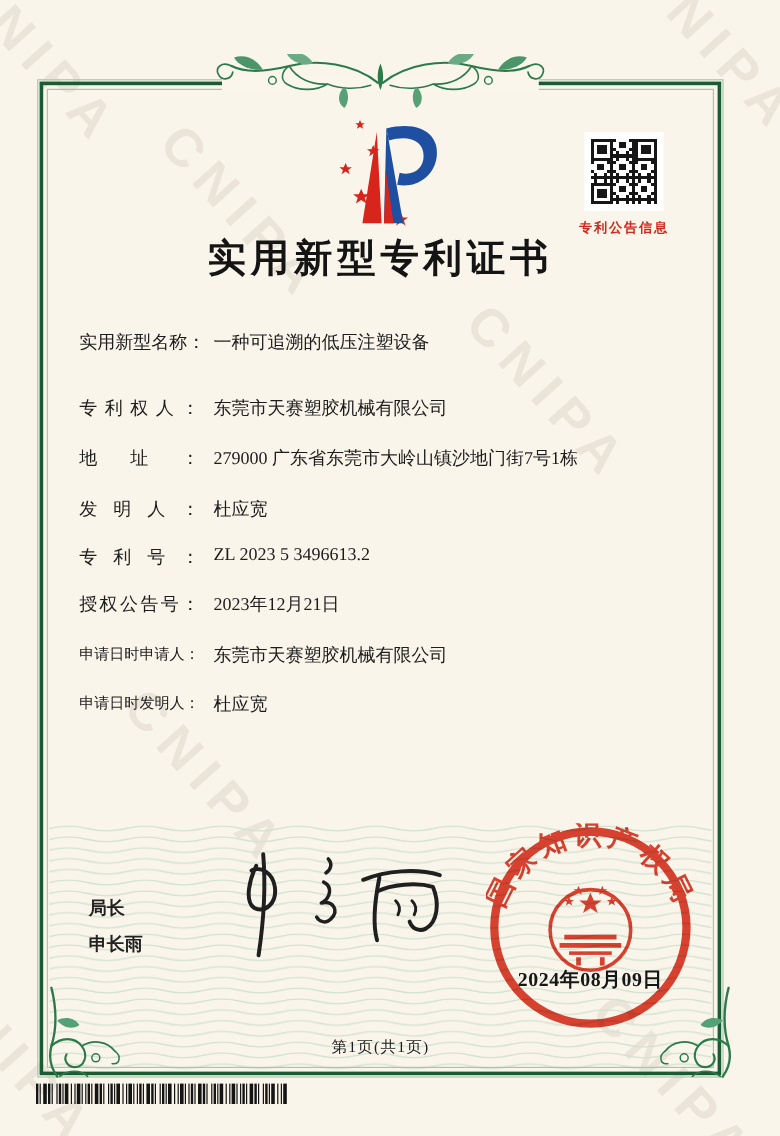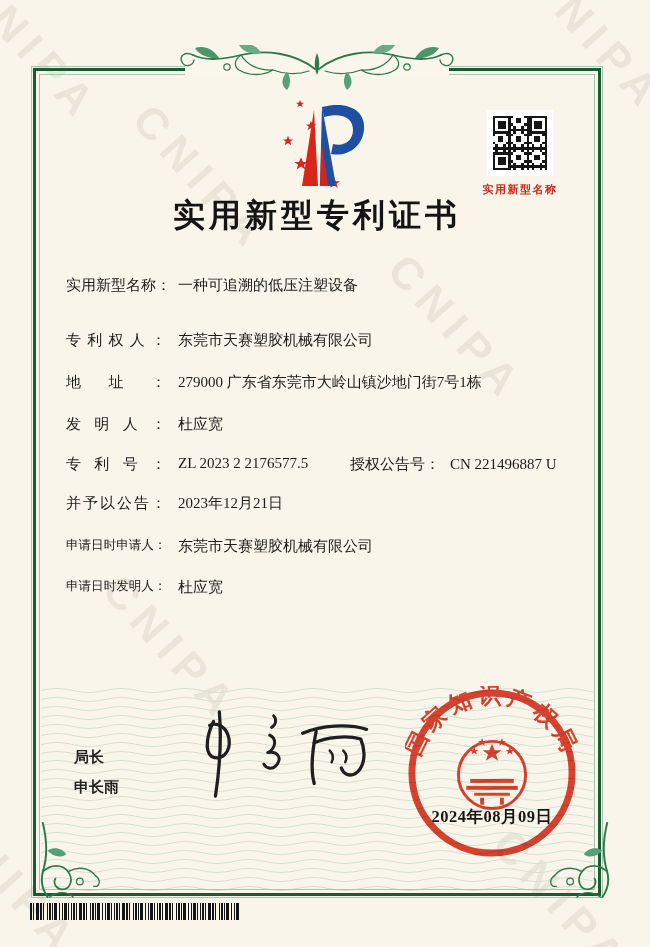--- a/index.html
+++ b/index.html
@@ -288,42 +288,41 @@
         <rect x="5.22" y="5.22" width="13.04" height="13.04" fill="#ffffff"></rect>
         <rect x="7.83" y="7.83" width="7.83" height="7.83" fill="#161616"></rect>
         <rect x="39.13" y="2.61" width="18.26" height="18.26" fill="#161616"></rect>
         <rect x="41.74" y="5.22" width="13.04" height="13.04" fill="#ffffff"></rect>
         <rect x="44.35" y="7.83" width="7.83" height="7.83" fill="#161616"></rect>
         <rect x="2.61" y="39.13" width="18.26" height="18.26" fill="#161616"></rect>
         <rect x="5.22" y="41.74" width="13.04" height="13.04" fill="#ffffff"></rect>
         <rect x="7.83" y="44.35" width="7.83" height="7.83" fill="#161616"></rect>
       </svg>
   </div>
-  <div class="qrlabel">实用新型名称</div>
+  <div class="qrlabel">专利公告信息</div>
 
   <div class="title">实用新型专利证书</div>
 
   <div class="row" style="top:276px">
     <span class="flabel">实用新型名称：</span><span class="fval">一种可追溯的低压注塑设备</span>
   </div>
   <div class="row" style="top:331px">
     <span class="flabel">专利权人：</span><span class="fval">东莞市天赛塑胶机械有限公司</span>
   </div>
   <div class="row" style="top:373px">
     <span class="flabel">地址：</span><span class="fval">279000 广东省东莞市大岭山镇沙地门街7号1栋</span>
   </div>
   <div class="row" style="top:415px">
     <span class="flabel">发明人：</span><span class="fval">杜应宽</span>
   </div>
   <div class="row" style="top:455px">
-    <span class="flabel">专利号：</span><span class="fval">ZL 2023 2 2176577.5</span>
-    <span class="rpair"><span class="rlabel">授权公告号：</span><span>CN 221496887 U</span></span>
+    <span class="flabel">专利号：</span><span class="fval">ZL 2023 5 3496613.2</span>
   </div>
   <div class="row" style="top:494px">
-    <span class="flabel">并予以公告：</span><span class="fval">2023年12月21日</span>
+    <span class="flabel">授权公告号：</span><span class="fval">2023年12月21日</span>
   </div>
   <div class="row" style="top:537px">
     <span class="flabel wide">申请日时申请人：</span><span class="fval">东莞市天赛塑胶机械有限公司</span>
   </div>
   <div class="row" style="top:578px">
     <span class="flabel wide">申请日时发明人：</span><span class="fval">杜应宽</span>
   </div>
 
 
   <div class="signer-title">局长</div>
@@ -360,20 +359,21 @@
       <use href="#star" transform="translate(106,66) scale(0.42)"></use>
       <rect x="66" y="94" width="44" height="4"></rect>
       <rect x="62" y="101" width="52" height="4"></rect>
       <rect x="70" y="108" width="36" height="3"></rect>
       <rect x="76" y="113" width="4" height="7"></rect>
       <rect x="96" y="113" width="4" height="7"></rect>
     </g>
   </svg>
   <div class="sealdate">2024年08月09日</div>
 
+  <div class="footer">第1页(共1页)</div>
 
   <div class="barcode">
       <span style="width:2px;background:#141414;"></span>
       <span style="width:1px;"></span>
       <span style="width:1px;background:#141414;"></span>
       <span style="width:2px;"></span>
       <span style="width:3px;background:#141414;"></span>
       <span style="width:1px;"></span>
       <span style="width:2px;background:#141414;"></span>
       <span style="width:1px;"></span>

